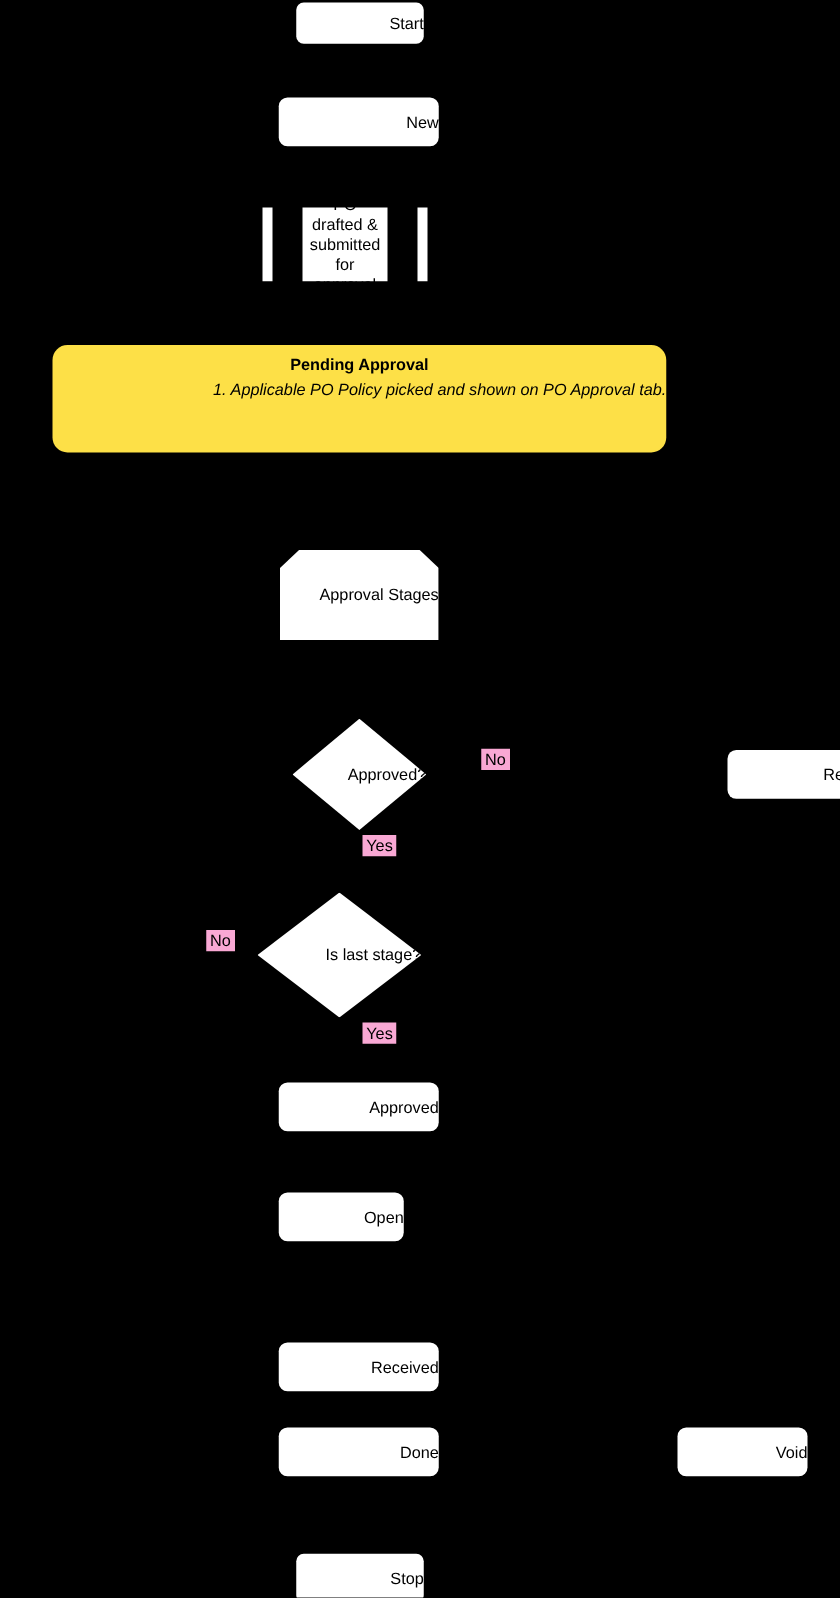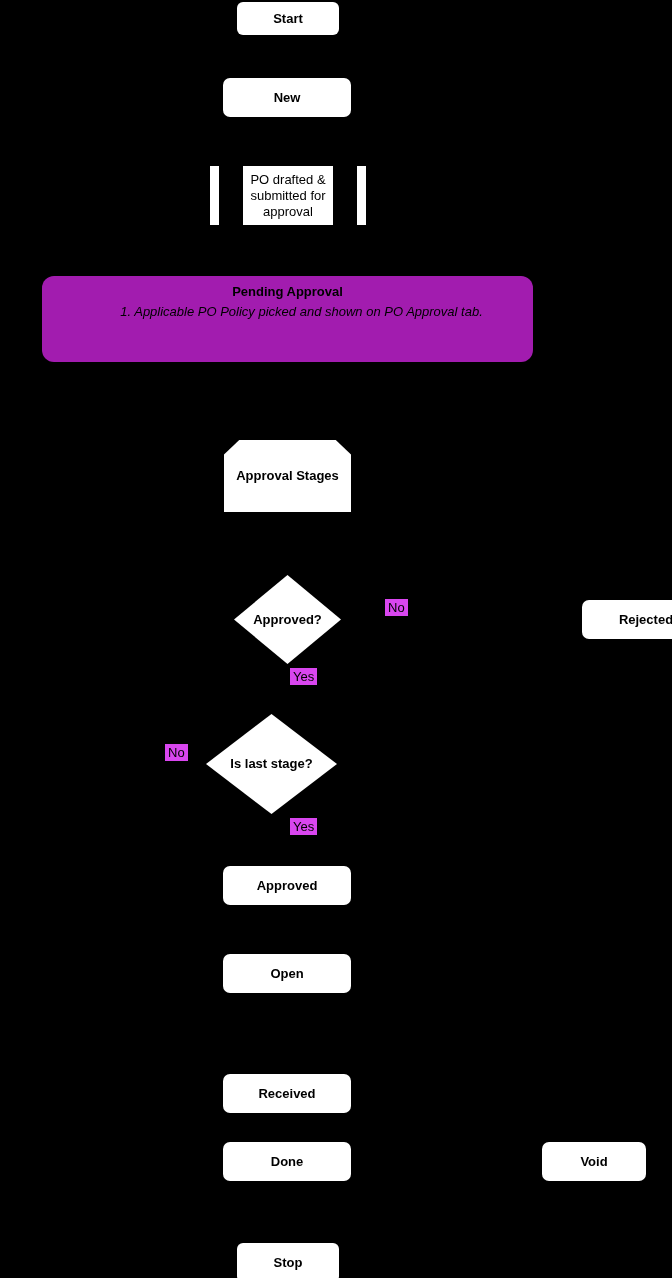--- a/index.html
+++ b/index.html
@@ -12,78 +12,77 @@
     font-family: "Liberation Sans", sans-serif;
     font-size: 13px;
     color: #000000;
   }
   .node {
     position: absolute;
     background: #ffffff;
     color: #000000;
     display: flex;
     align-items: center;
-    justify-content: center;
+    justify-content: flex-end;
     text-align: center;
     border-radius: 7px;
     line-height: 16px;
     box-sizing: border-box;
-    font-weight: bold;
   }
   .terminator { border-radius: 6px; }
 
   #start    { left: 237px; top: 2px;    width: 102px; height: 33px; }
   #new      { left: 223px; top: 78px;   width: 128px; height: 39px; }
 
   
   #po-drafted {
-    left: 210px; top: 166px; width: 156px; height: 59px;
+    left: 210px; top: 166px; width: 132px; height: 59px;
     position: absolute; display: flex; gap: 24px; align-items: stretch;
   }
   .po-bar    { width: 9px; background: #ffffff; }
   .po-center {
     flex: 1; background: #ffffff; display: flex; align-items: center;
     justify-content: center; text-align: center; padding: 0 6px; line-height: 16px;
   }
 
   
   #pending {
     left: 42px; top: 276px; width: 491px; height: 86px;
-    position: absolute; background: #a21caf; border-radius: 12px;
+    position: absolute; background: #fde047; border-radius: 12px;
     box-sizing: border-box; padding-top: 7px;
   }
   .note-title { text-align: center; font-weight: bold; line-height: 18px; margin-bottom: 2px; }
-  .note-item  { text-align: center; font-style: italic; padding-left: 28px; line-height: 18px; }
+  .note-item  { text-align: right; font-style: italic; padding-left: 28px; line-height: 18px; }
 
   
   #approval-stages {
     left: 224px; top: 440px; width: 127px; height: 72px;
     border-radius: 0;
     clip-path: polygon(12% 0, 88% 0, 100% 20%, 100% 100%, 0 100%, 0 20%);
   }
 
   
   .diamond {
     border-radius: 0;
     clip-path: polygon(50% 0, 100% 50%, 50% 100%, 0 50%);
   }
   #d-approved { left: 234px; top: 575px; width: 107px; height: 89px; }
   #d-islast   { left: 206px; top: 714px; width: 131px; height: 100px; }
 
   #rejected { left: 542px; top: 600px;  width: 128px; height: 39px; margin-left: 40px; }
   #approved { left: 223px; top: 866px;  width: 128px; height: 39px; }
-  #open     { left: 223px; top: 954px;  width: 128px; height: 39px; }
+  #open     { left: 223px; top: 954px;  width: 100px; height: 39px; }
   #received { left: 223px; top: 1042px; width: 128px; height: 39px; margin-top: 32px; }
   #done     { left: 223px; top: 1142px; width: 128px; height: 39px; }
   #void     { left: 542px; top: 1142px; width: 104px; height: 39px; }
   #stop     { left: 237px; top: 1243px; width: 102px; height: 39px; }
 
   .edge-label {
     position: absolute;
-    background: #d946ef;
+    background: #f9a8d4;
     color: #000000;
     padding: 1px 3px;
     line-height: 15px;
   }
   #el-no1  { left: 385px; top: 599px; }
   #el-yes1 { left: 290px; top: 668px; }
   #el-no2  { left: 165px; top: 744px; }
   #el-yes2 { left: 290px; top: 818px; }
 </style>
 </head>

